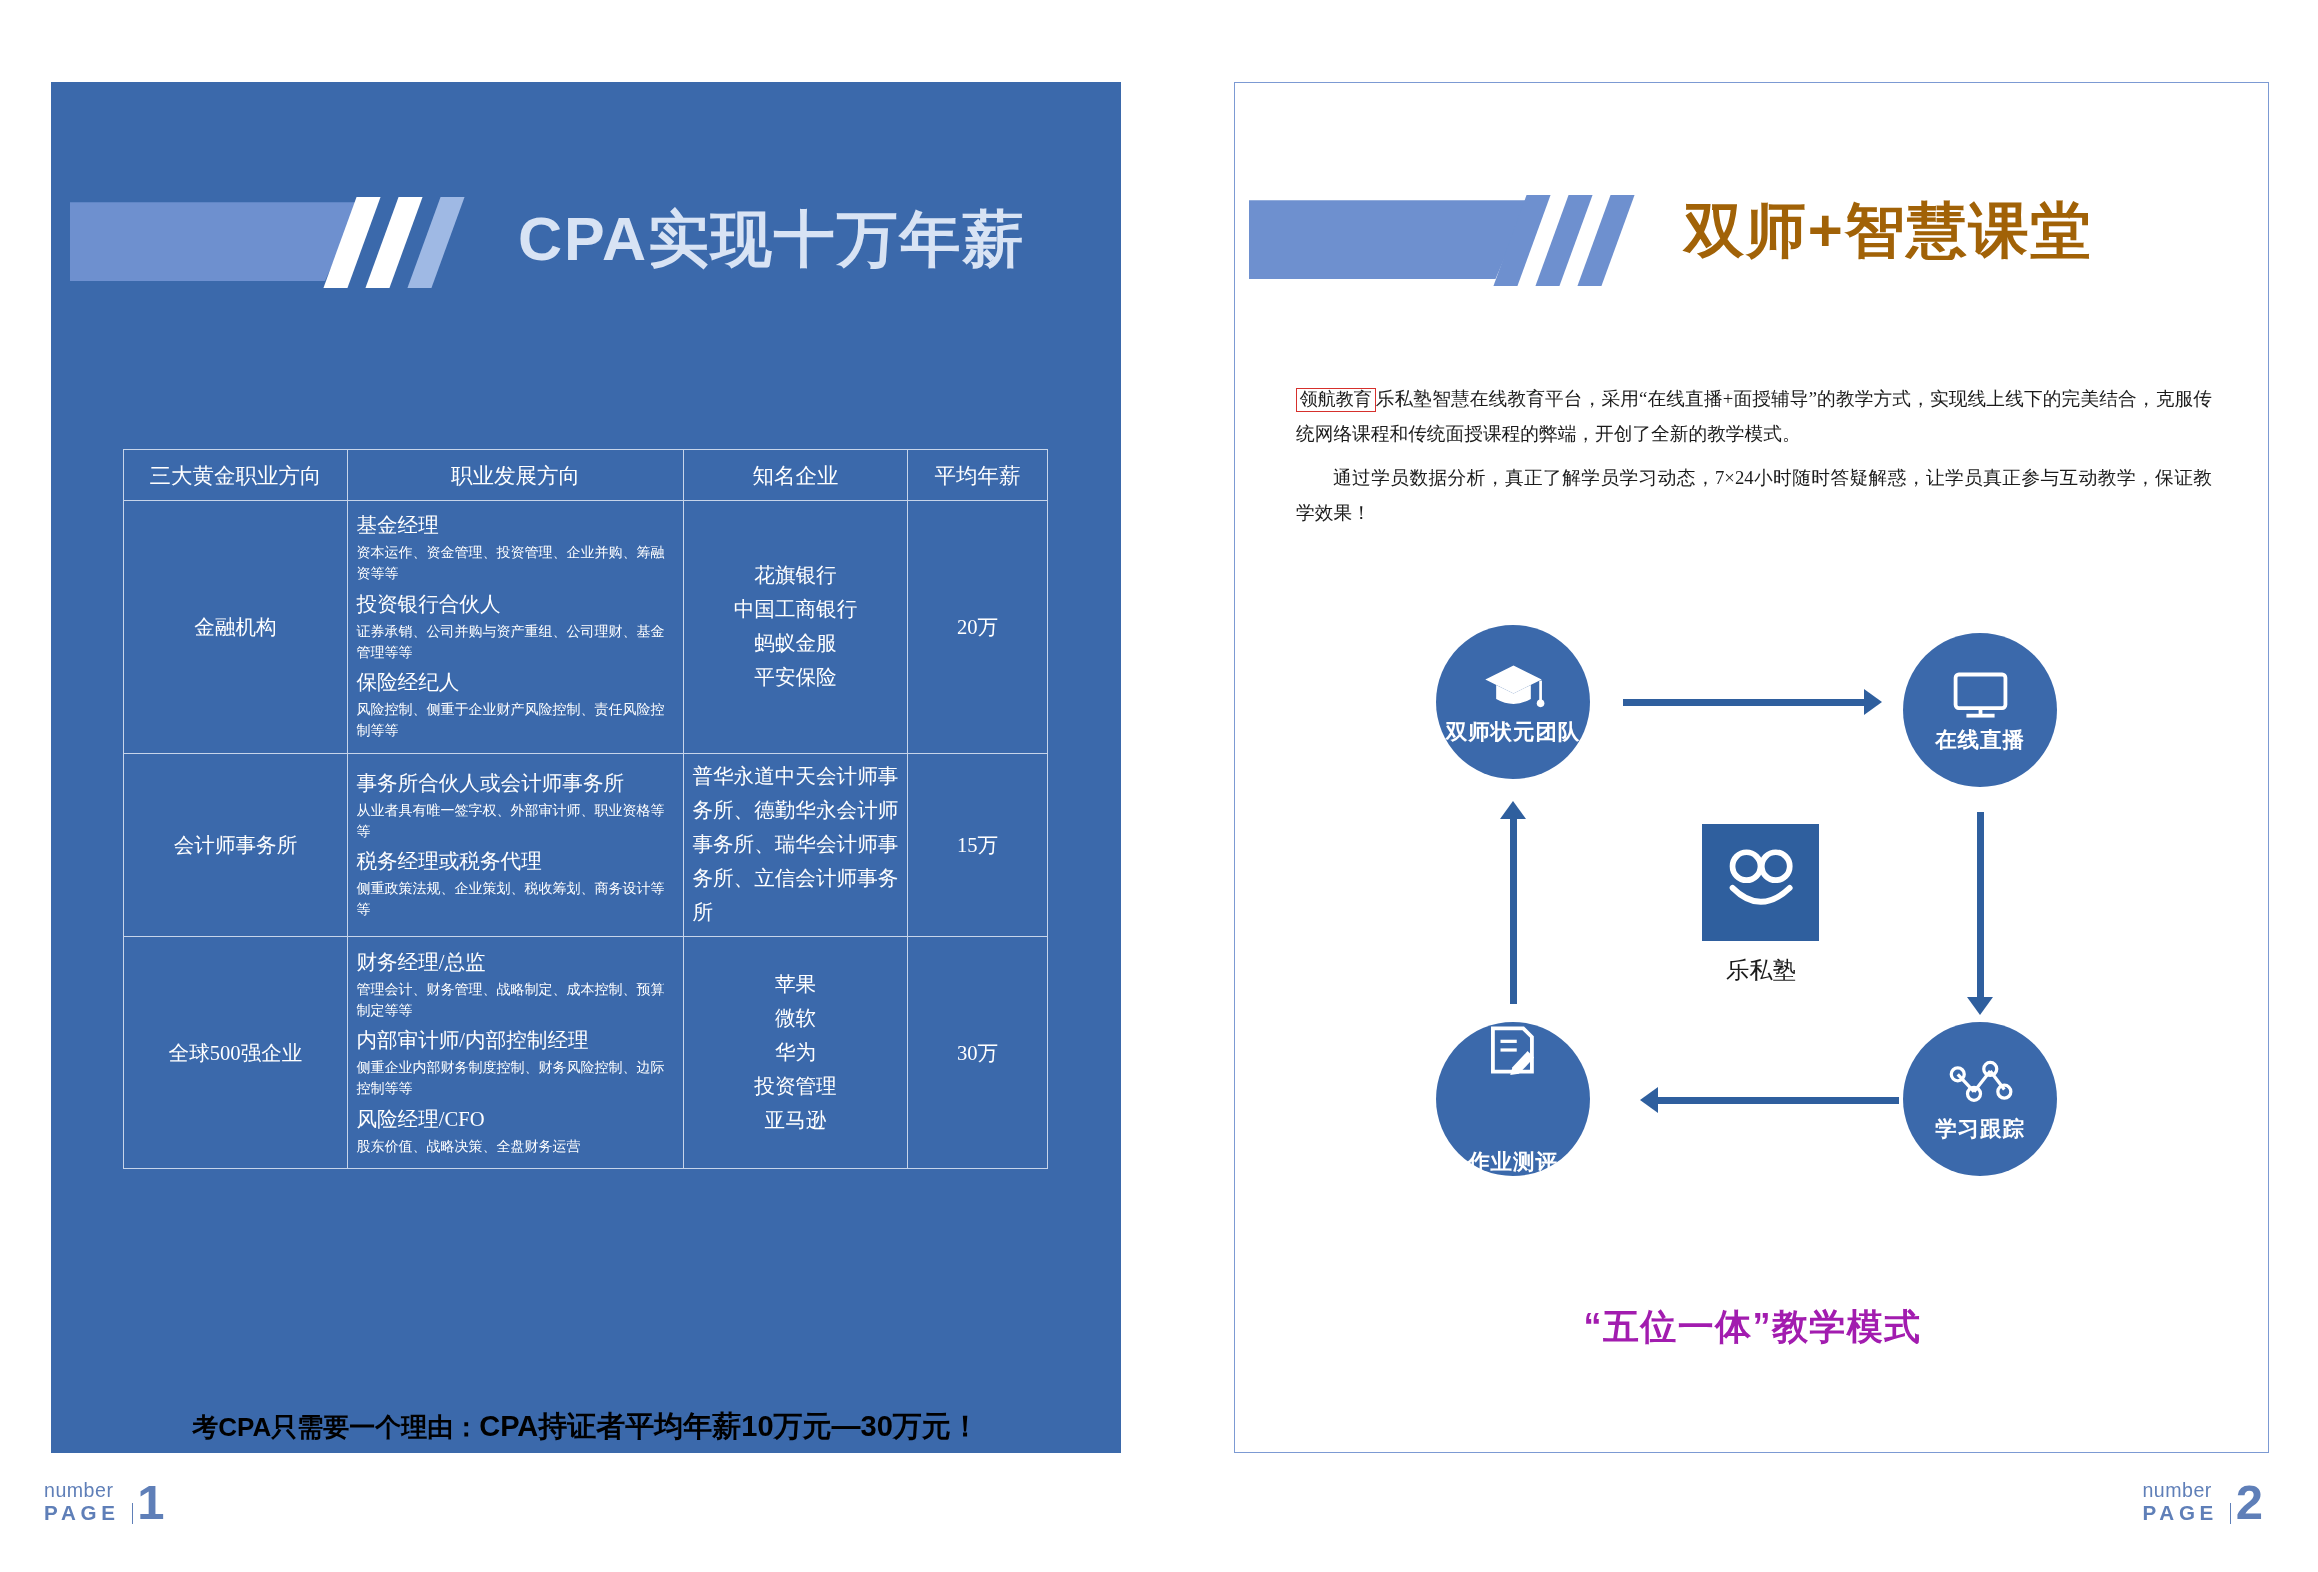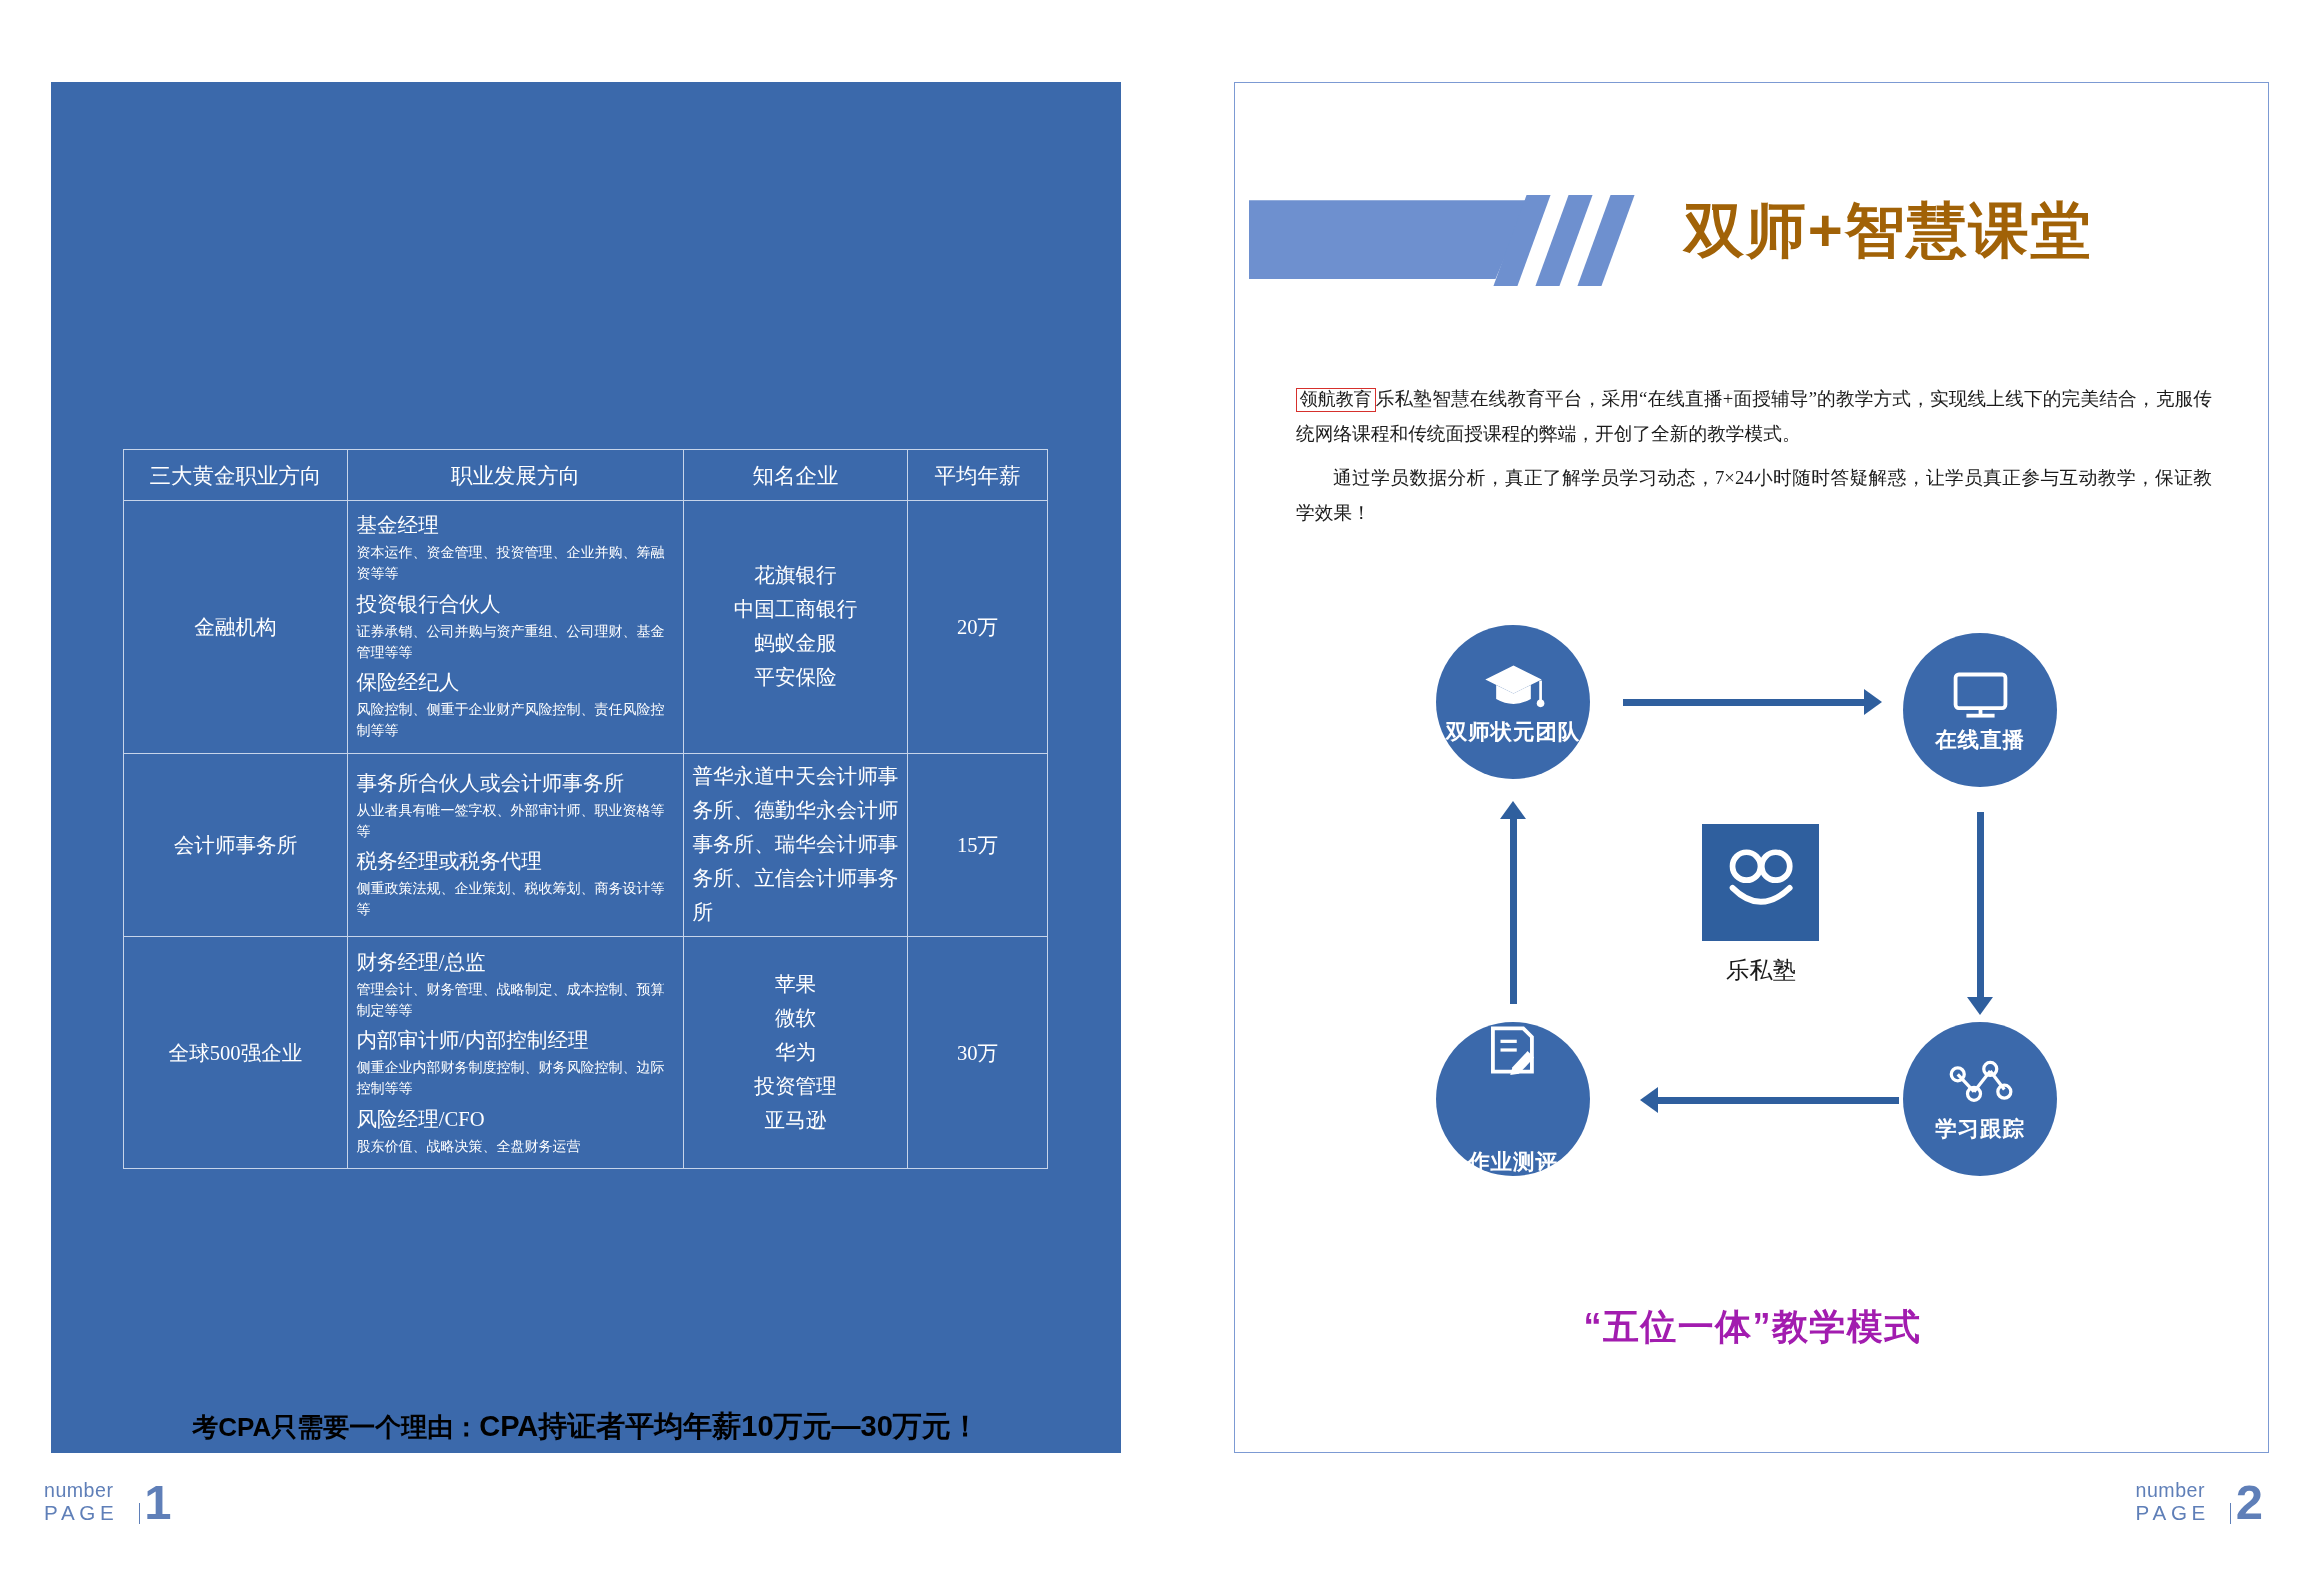--- a/index.html
+++ b/index.html
@@ -120,22 +120,22 @@
   .pagenum {
     position: absolute;
     display: flex;
     align-items: flex-end;
     color: #5f7fb8;
     font-family: "Liberation Sans", sans-serif;
   }
   .pagenum .stack { line-height: 1; text-align: left; }
   .pagenum .word-number { font-size: 19.6px; letter-spacing: 0.5px; }
   .pagenum .word-page {
-    font-size: 20.6px; font-weight: normal; letter-spacing: 4.7px;
-    border-right: 1.9px solid #5f7fb8; padding-right: 20px; margin-top: 2.8px;
+    font-size: 20.6px; font-weight: bold; letter-spacing: 4.7px;
+    border-right: 1.9px solid #5f7fb8; padding-right: 12px; margin-top: 2.8px;
   }
   .pagenum .digit { font-size: 49px; font-weight: bold; line-height: 0.85; margin-left: 4.7px; }
   .pagenum-left { left: 44px; top: 1481px; }
   .pagenum-right { right: 56px; top: 1481px; }
 
   
   .page-right {
     position: absolute;
     left: 1159px; top: 0;
     width: 1160px; height: 1573px;
@@ -260,20 +260,29 @@
   }
 </style>
 </head>
 <body>
 
 <div class="canvas">
 
   <div class="page-left">
     <div class="left-panel">
 
+      <div class="banner-wrap">
+        <div class="banner-bar"></div>
+        <div class="slash-group">
+          <div class="slash s1"></div>
+          <div class="slash s2"></div>
+          <div class="slash s3"></div>
+        </div>
+        <div class="left-title">CPA实现十万年薪</div>
+      </div>
 
       <div class="table-wrap">
         <table class="cpa">
           <colgroup>
             <col class="col1">
               <col class="col2">
               <col class="col3">
               <col class="col4">
           </colgroup>
           <thead>

